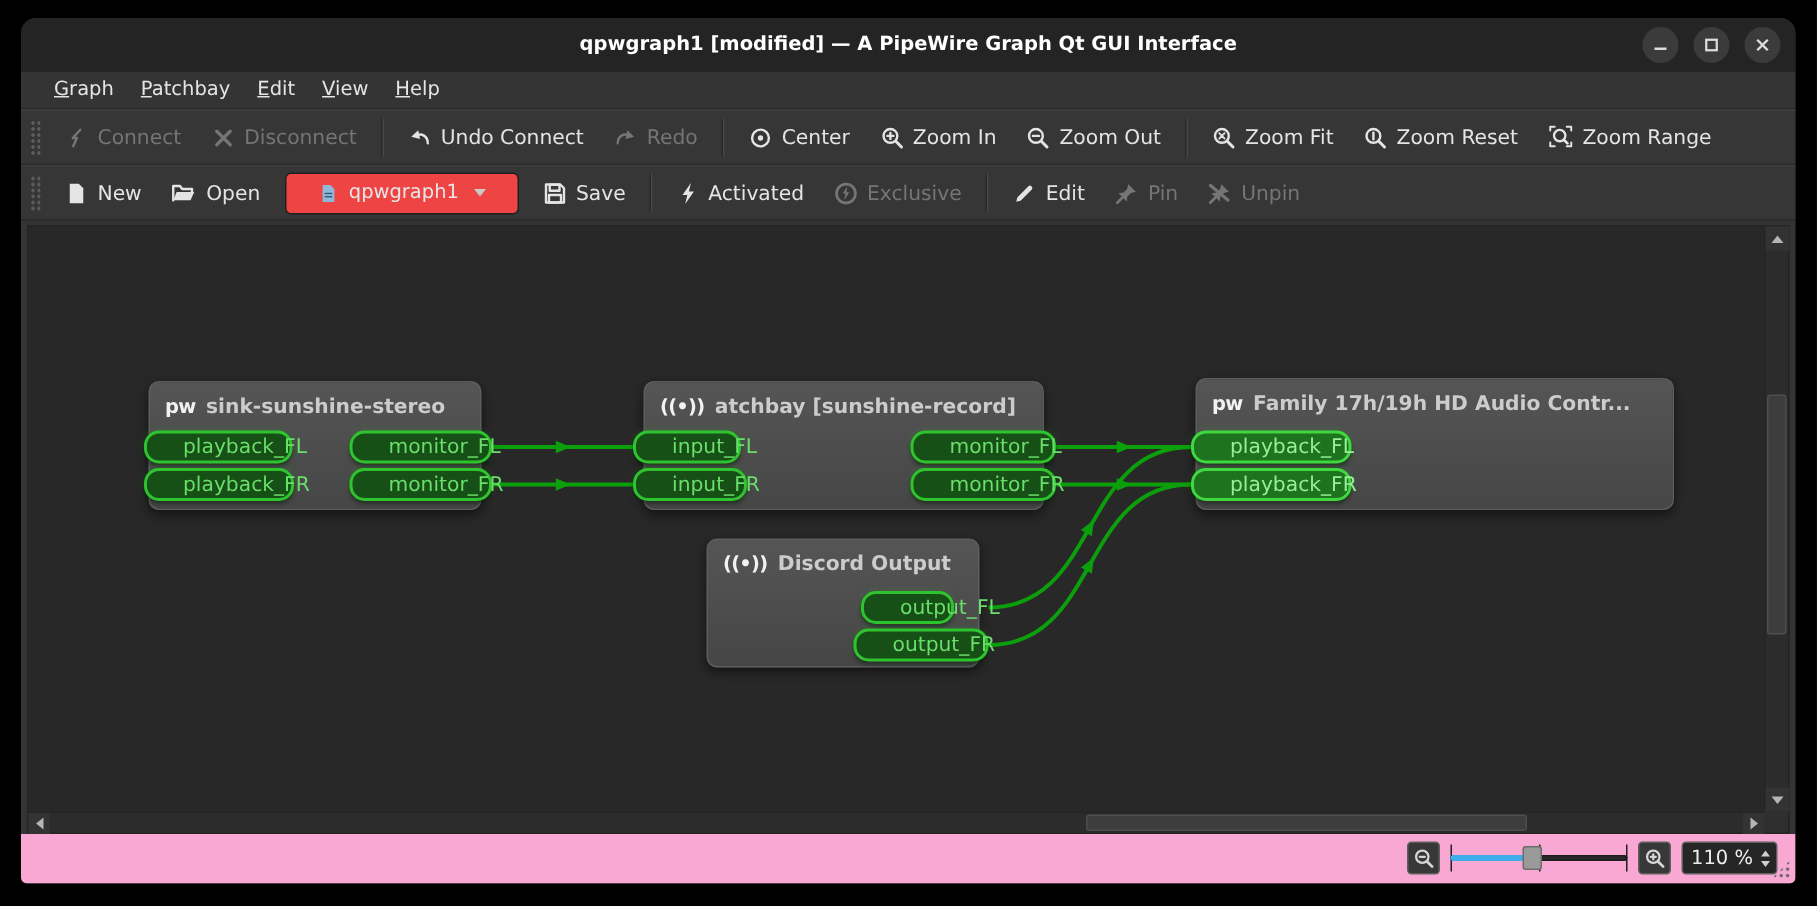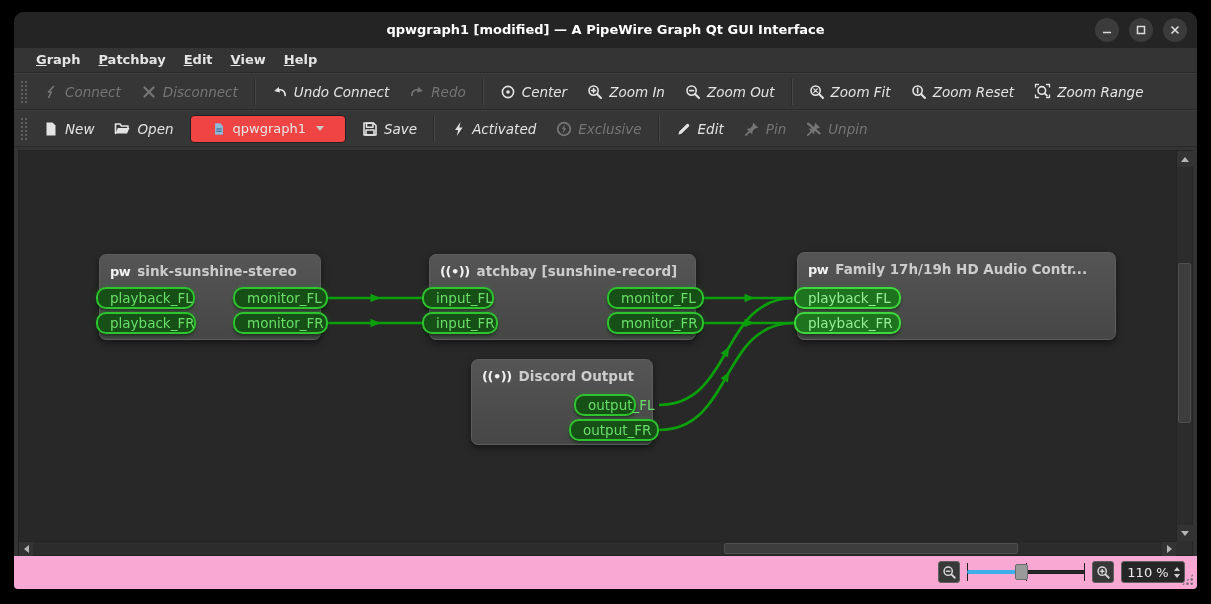--- a/index.html
+++ b/index.html
@@ -14,32 +14,32 @@
   .titlebar .title { position:absolute; left:0; right:0; top:0; height:36px; line-height:36px;
     text-align:center; color:#ffffff; font-weight:bold; font-size:13px; }
   .win-controls { position:absolute; right:10px; top:6px; display:flex; gap:10px; }
   .win-btn { width:24px; height:24px; border-radius:50%; background:#3b3b3b;
     display:flex; align-items:center; justify-content:center; }
   .win-btn svg { stroke:#dcdcdc; }
 
   
   .menubar { height:25px; background:#343434; display:flex; align-items:center; padding-left:13px;
     border-bottom:1px solid #2a2a2a; }
-  .menu-item { padding:0 9px; color:#e4e4e4; height:25px; line-height:24px;font-weight:bold; }
+  .menu-item { padding:0 9px; color:#e4e4e4; height:25px; line-height:24px; }
   .menu-item u { text-decoration:underline; }
 
   
   .toolbar { height:37px; background:#363636; display:flex; align-items:center;
     border-top:1px solid #3e3e3e; border-bottom:1px solid #292929; padding-left:4px; }
   .grip { width:7px; height:24px; margin:0 6px 0 2px;
     background-image:radial-gradient(#5e5e5e 1px, transparent 1.2px);
     background-size:4px 4px; }
   .tb-sep { width:2px; height:26px; margin:0 6px; background:#2a2a2a; border-right:1px solid #474747; }
   .tb-btn { display:flex; align-items:center; gap:6px; padding:0 10px; height:30px;
-    color:#e4e4e4; font-size:13.5px; white-space:nowrap;font-style:italic; }
+    color:#e4e4e4; font-size:13.5px; white-space:nowrap; }
   .tb-btn svg { flex:0 0 auto; }
   .tb-btn.disabled { color:#757575; }
   .icon { stroke:currentColor; fill:none; stroke-width:1.6; stroke-linecap:round; stroke-linejoin:round; }
   .icon .fill { fill:currentColor; stroke:none; }
 
   .combo { display:flex; align-items:center; gap:7px; height:28px; padding:0 21px;
     background:#ef4444; border:1px solid #202020; border-radius:4px; color:#e6e6e6; margin:0 6px; }
   .combo .arrow { width:0; height:0; border-left:4.5px solid transparent; border-right:4.5px solid transparent;
     border-top:5px solid #c9c9c9; margin-left:3px; }
 
@@ -47,21 +47,21 @@
   .canvas-frame { position:absolute; left:4px; right:4px; top:138px; height:406px;
     border:1px solid #242424; background:#282828; }
   .viewport { position:absolute; left:0; top:0; right:16px; bottom:14px; background:#282828; overflow:hidden; }
   .node { position:absolute; border-radius:7px; border:1px solid #5d5d5d;
     background:linear-gradient(#555555,#464646); box-shadow:0 3px 7px rgba(0,0,0,.5); }
   .node-header { display:flex; align-items:center; gap:7px; padding:8px 0 0 10px; }
   .node-icon { color:#f2f2f2; font-weight:bold; font-size:13px; letter-spacing:-0.5px; }
   .node-title { color:#cccccc; font-weight:bold; font-size:13.5px; white-space:nowrap; overflow:hidden; }
   .port { position:absolute; height:22px; line-height:18px; border-radius:10px;
     background:#165016; border:2px solid #2fc42f; color:#6ade6a; font-size:13.5px;
-    padding-left:12px; white-space:nowrap;
+    padding-left:24px; white-space:nowrap;
     box-shadow:0 2px 3px rgba(0,0,0,.45), 0 0 5px rgba(47,196,47,.25); }
   .port.hl { background:#1e741e; border-color:#3fd83f; color:#96ef96; }
   #wires { position:absolute; left:0; top:0; }
   .wire { stroke:#0ba00b; stroke-width:2.6; fill:none; }
   .wire-arrow { fill:#0ba00b; stroke:none; }
 
   
   .vscroll { position:absolute; top:0; right:0; bottom:14px; width:16px; background:#2c2c2c; border-left:1px solid #242424; }
   .hscroll { position:absolute; left:0; right:16px; bottom:0; height:14px; background:#2c2c2c; border-top:1px solid #242424; }
   .scroll-corner { position:absolute; right:0; bottom:0; width:16px; height:14px; background:#2f2f2f; }

